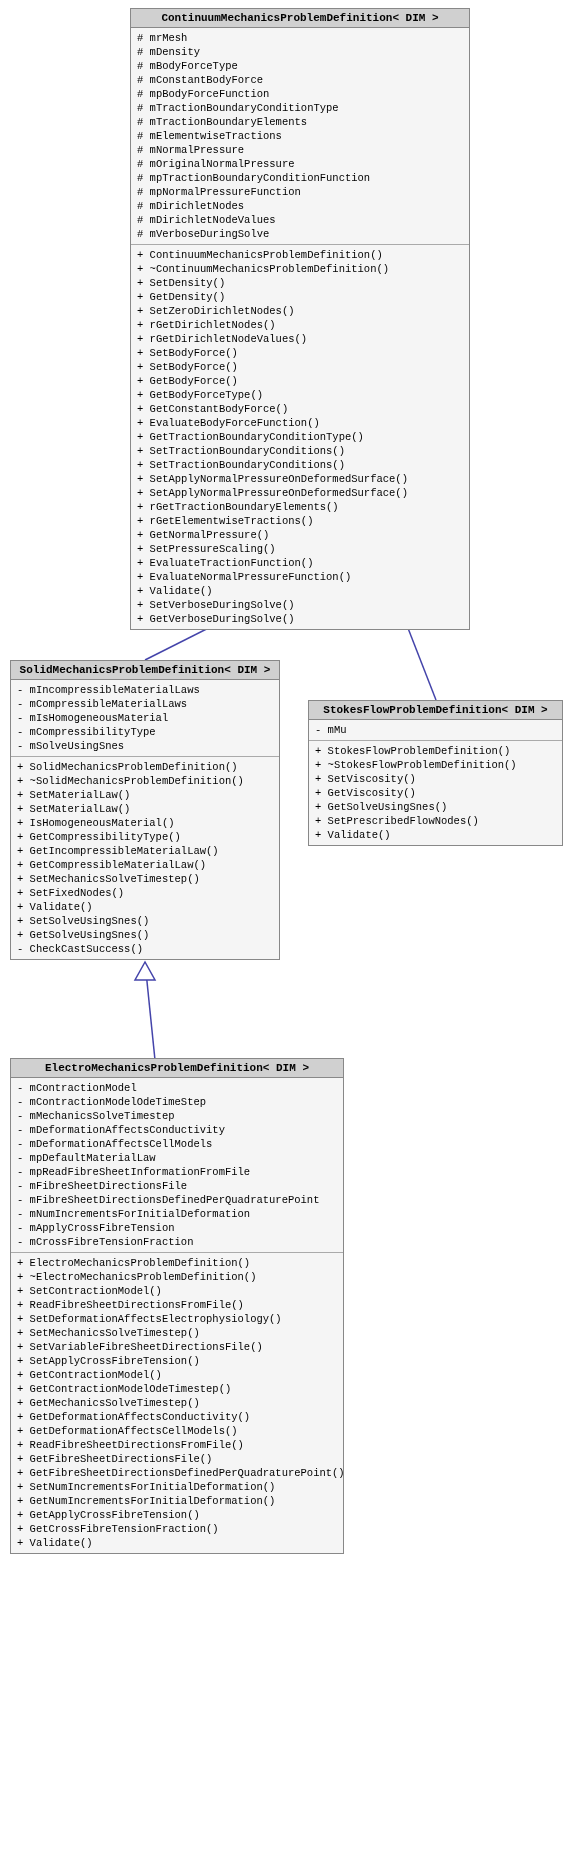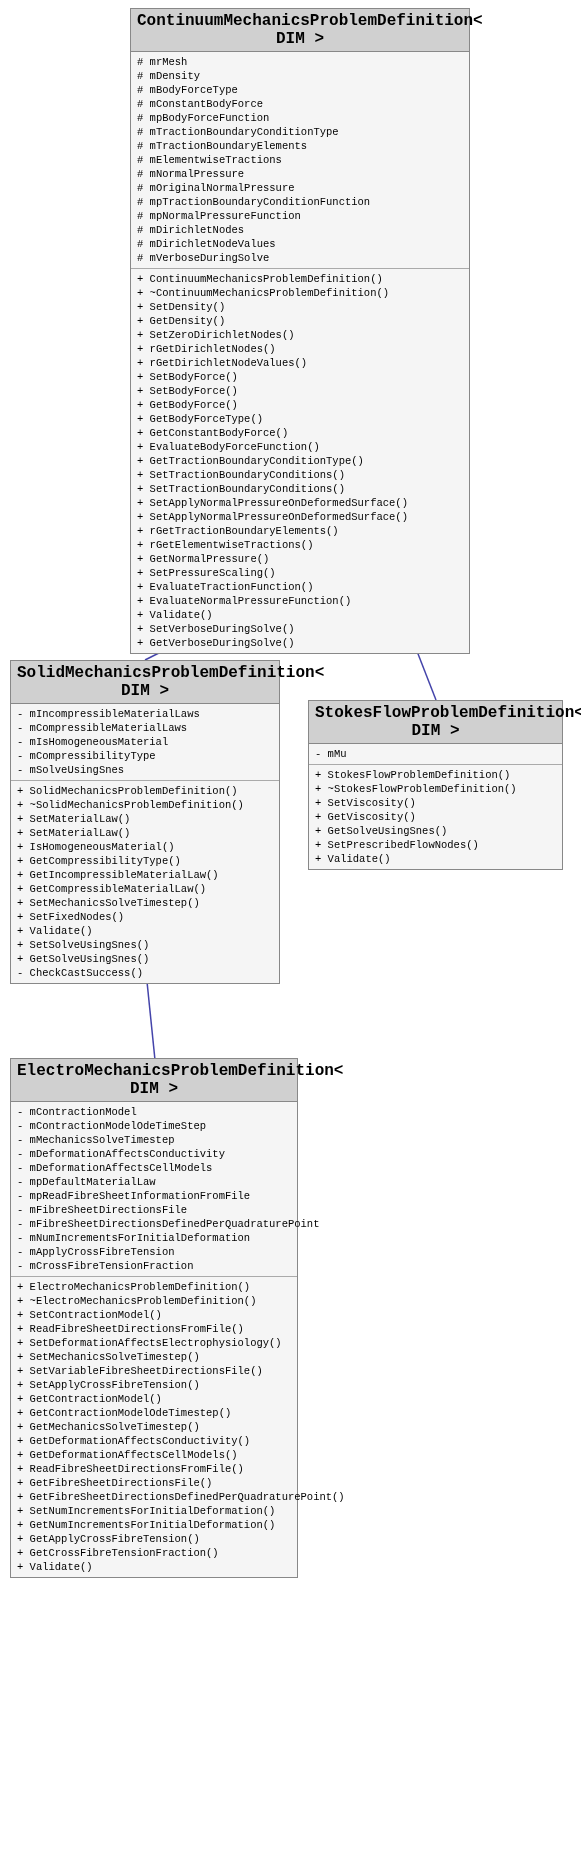--- a/index.html
+++ b/index.html
@@ -20,21 +20,21 @@
       background: #f5f5f5;
       padding: 0;
     }
 
     .uml-box-title {
       background: #d0d0d0;
       border-bottom: 1px solid #888888;
       padding: 3px 6px;
       text-align: center;
       font-weight: bold;
-      font-size: 16px;
+      font-size: 11px;
     }
 
     .uml-section {
       padding: 3px 6px;
       border-bottom: 1px solid #aaaaaa;
     }
     .uml-section:last-child {
       border-bottom: none;
     }
 
@@ -155,21 +155,21 @@
     <div class="uml-line">+ StokesFlowProblemDefinition()</div>
     <div class="uml-line">+ ~StokesFlowProblemDefinition()</div>
     <div class="uml-line">+ SetViscosity()</div>
     <div class="uml-line">+ GetViscosity()</div>
     <div class="uml-line">+ GetSolveUsingSnes()</div>
     <div class="uml-line">+ SetPrescribedFlowNodes()</div>
     <div class="uml-line">+ Validate()</div>
   </div>
 </div>
 
-<div class="uml-box" style="left:10px; top:1058px; width:288px;">
+<div class="uml-box" style="left:10px; top:1058px; width:334px;">
   <div class="uml-box-title">ElectroMechanicsProblemDefinition&lt; DIM &gt;</div>
   <div class="uml-section">
     <div class="uml-line">- mContractionModel</div>
     <div class="uml-line">- mContractionModelOdeTimeStep</div>
     <div class="uml-line">- mMechanicsSolveTimestep</div>
     <div class="uml-line">- mDeformationAffectsConductivity</div>
     <div class="uml-line">- mDeformationAffectsCellModels</div>
     <div class="uml-line">- mpDefaultMaterialLaw</div>
     <div class="uml-line">- mpReadFibreSheetInformationFromFile</div>
     <div class="uml-line">- mFibreSheetDirectionsFile</div>

